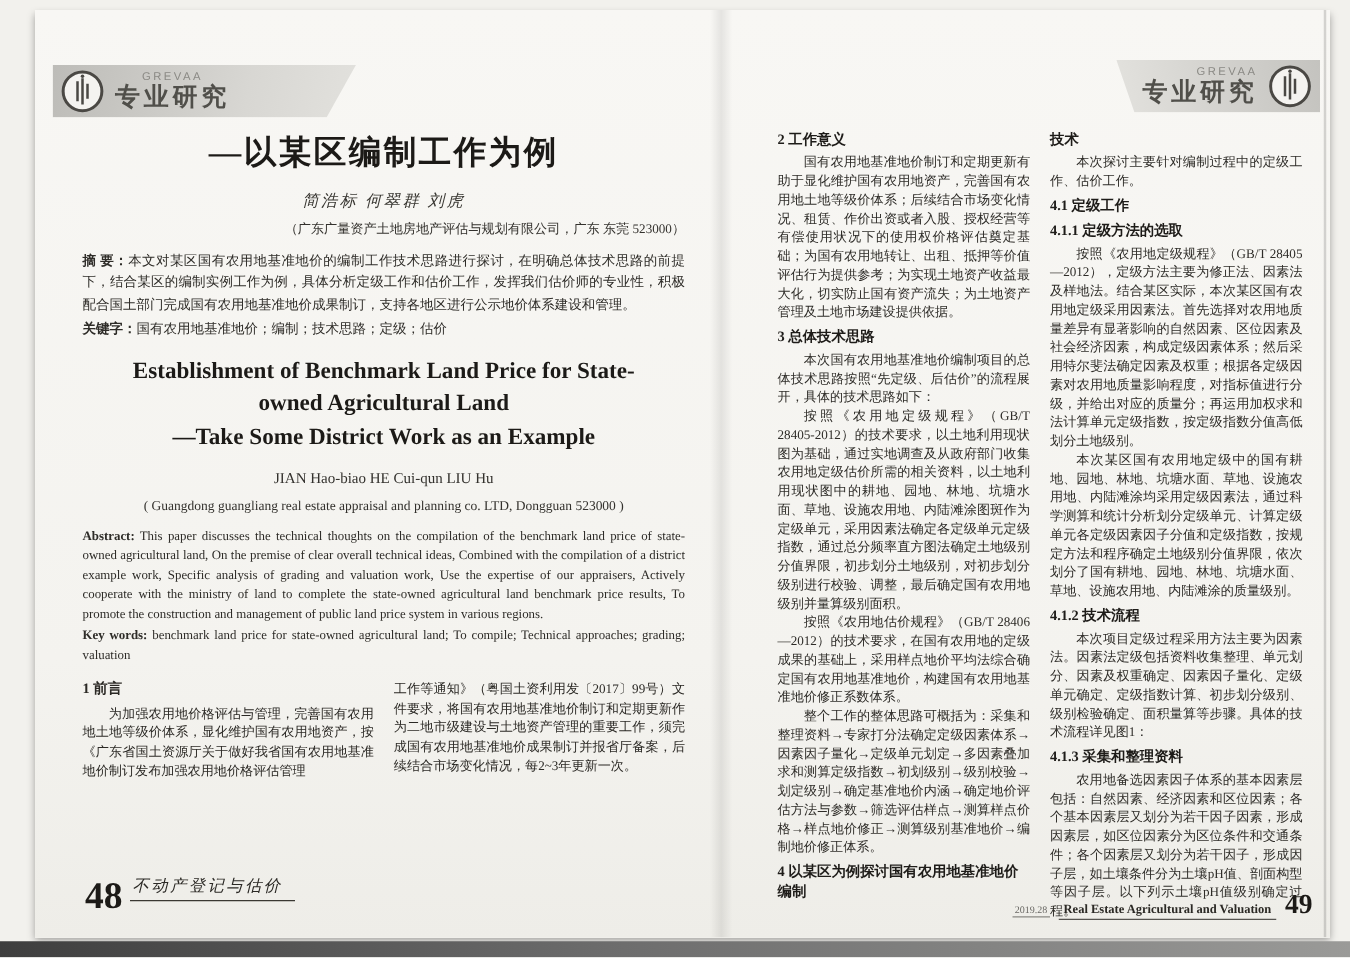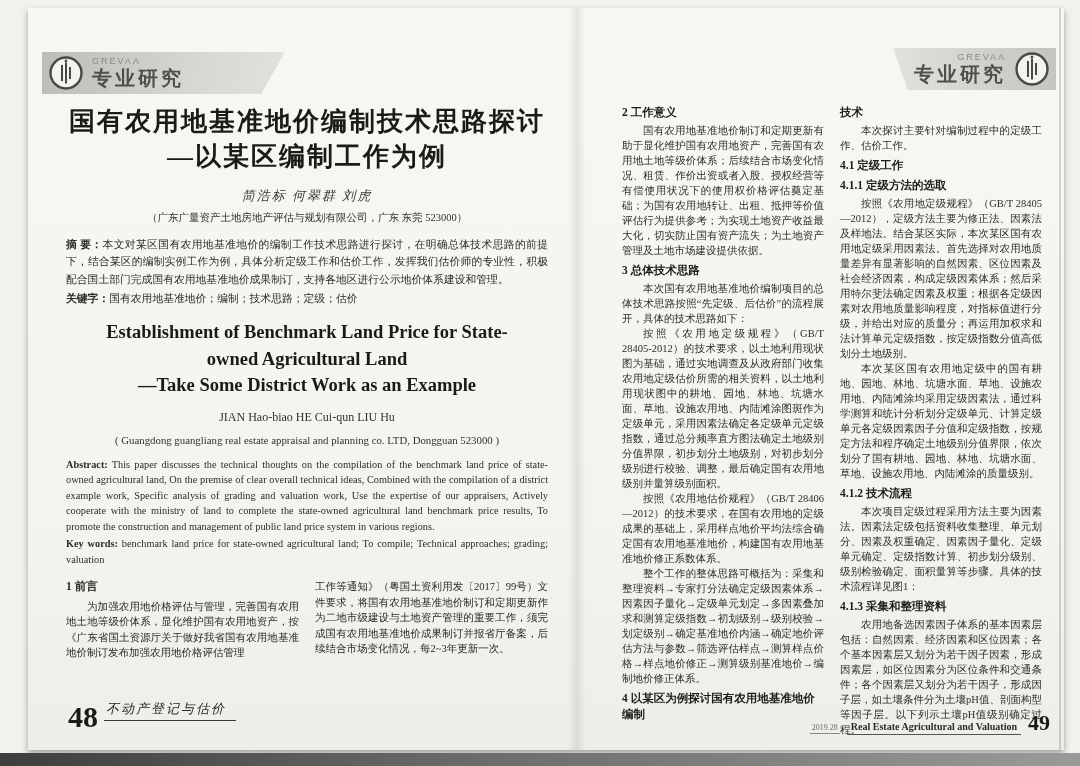--- a/index.html
+++ b/index.html
@@ -11,38 +11,38 @@
   .gutter{position:absolute;left:540px;top:0;width:18px;height:742px;
           background:linear-gradient(90deg,rgba(0,0,0,0) 0%,rgba(0,0,0,0.08) 50%,rgba(0,0,0,0) 100%);}
   .page{position:absolute;top:0;height:742px;overflow:hidden;}
   .page-left{left:0;width:545px;}
   .page-right{left:558px;width:478px;}
   .page-right::after{content:"";position:absolute;right:3px;top:0;height:100%;width:2px;background:rgba(0,0,0,0.15);}
   .bottom-band{position:absolute;left:0;bottom:0;width:1080px;height:13px;
                background:linear-gradient(90deg,#3e3e3e 0%,#6c6c6c 45%,#9a9a98 100%);}
 
   
-  .banner{position:absolute;display:flex;align-items:center;gap:8px;height:42px;}
+  .banner{position:absolute;display:flex;align-items:center;gap:8px;height:42px;text-align:center;}
   .banner-left{left:14px;top:44px;width:255px;padding-left:6px;
                background:linear-gradient(100deg,#bdbcb8 0%,#d8d7d3 60%,#e4e3df 100%);
                clip-path:polygon(0 0,93% 0,84% 100%,0 100%);}
   .banner-right{right:8px;top:40px;width:175px;justify-content:flex-end;padding-right:6px;
                background:linear-gradient(260deg,#c4c3bf 0%,#dcdbd7 70%,#e6e5e1 100%);
                clip-path:polygon(10% 0,100% 0,100% 100%,18% 100%);}
   .emblem{width:36px;height:36px;flex:0 0 auto;display:inline-block;}
   .banner-text{display:flex;flex-direction:column;line-height:1.15;}
   .brand{font-size:9px;letter-spacing:2px;color:#8a8984;font-family:"Liberation Sans",sans-serif;}
   .brand-sub{font-size:20px;font-weight:bold;color:#504f4a;letter-spacing:3px;}
   .banner-right .banner-text{align-items:flex-end;}
 
   
   .lp-content{position:absolute;left:38px;top:96px;width:482px;}
   .cn-title{font-size:26px;font-weight:bold;letter-spacing:2px;text-align:center;line-height:1.35;color:#1c1a17;}
   .authors-cn{margin-top:13px;text-align:center;font-size:13px;font-style:italic;color:#3a3833;letter-spacing:2px;}
-  .affil-cn{margin-top:6px;text-align:center;font-size:10.5px;color:#33312d;}
+  .affil-cn{margin-top:6px;text-align:right;font-size:10.5px;color:#33312d;}
   .abs-block{margin-top:11px;font-size:10.8px;line-height:1.6;text-align:justify;color:#2e2c28;}
   .abs-label,.kw-label{font-weight:bold;}
   .kw-line{margin-top:2px;}
   .en-title{margin-top:12px;text-align:center;font-size:18.5px;font-weight:bold;line-height:1.42;color:#1c1a17;}
   .en-authors{margin-top:12px;text-align:center;font-size:12px;color:#33312d;}
   .en-affil{margin-top:9px;text-align:center;font-size:10.8px;color:#33312d;}
   .en-abs{margin-top:11px;font-size:10.3px;line-height:1.5;text-align:justify;color:#2e2c28;}
   .intro-cols{margin-top:12px;display:flex;gap:16px;}
   .intro-col{flex:1;font-size:10.5px;line-height:15.5px;text-align:justify;}
   .intro-h{font-weight:bold;font-size:11.5px;margin-bottom:4px;}
@@ -79,21 +79,20 @@
           </svg>
         </span>
         <span class="banner-text">
           <span class="brand">GREVAA</span>
           <span class="brand-sub">专业研究</span>
         </span>
       </div>
 
       <div class="lp-content">
         <div class="cn-title">
-          <div>国有农用地基准地价编制技术思路探讨</div>
           <div>—以某区编制工作为例</div>
         </div>
         <div class="authors-cn">简浩标  何翠群  刘虎</div>
         <div class="affil-cn">（广东广量资产土地房地产评估与规划有限公司，广东 东莞 523000）</div>
 
         <div class="abs-block">
           <div><span class="abs-label">摘  要：</span><span>本文对某区国有农用地基准地价的编制工作技术思路进行探讨，在明确总体技术思路的前提下，结合某区的编制实例工作为例，具体分析定级工作和估价工作，发挥我们估价师的专业性，积极配合国土部门完成国有农用地基准地价成果制订，支持各地区进行公示地价体系建设和管理。</span></div>
           <div class="kw-line"><span class="kw-label">关键字：</span><span>国有农用地基准地价；编制；技术思路；定级；估价</span></div>
         </div>
 

